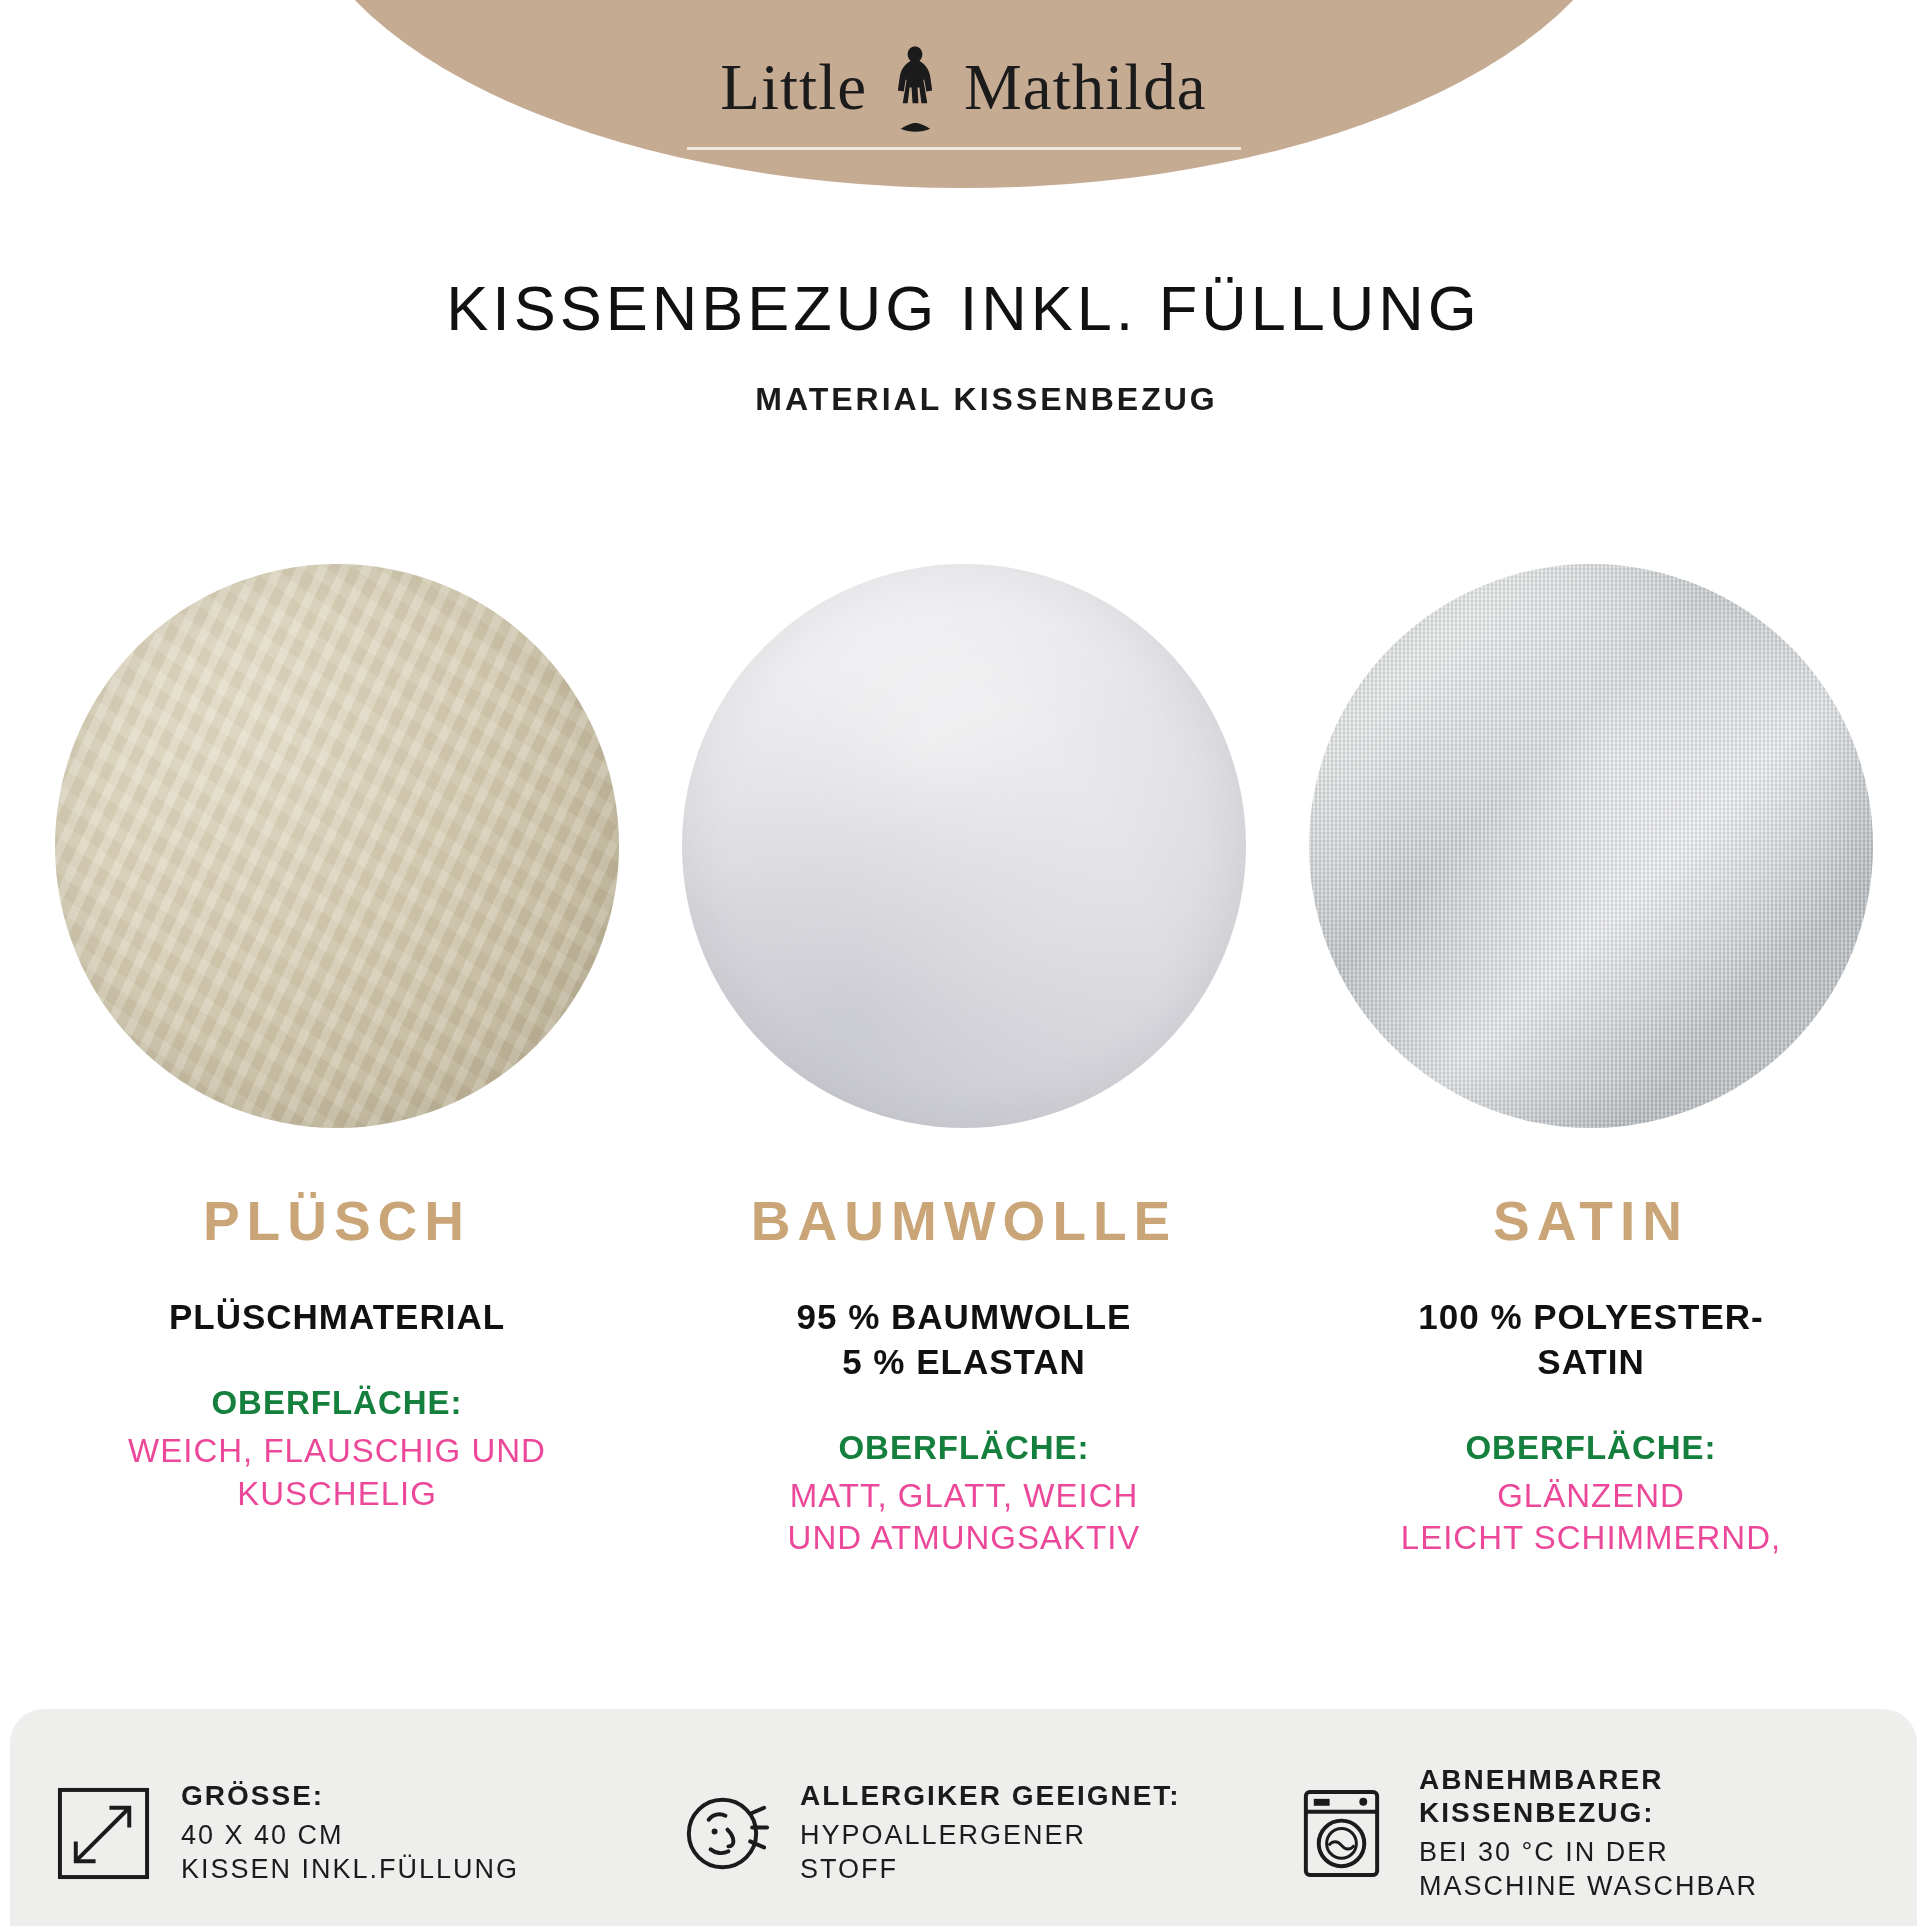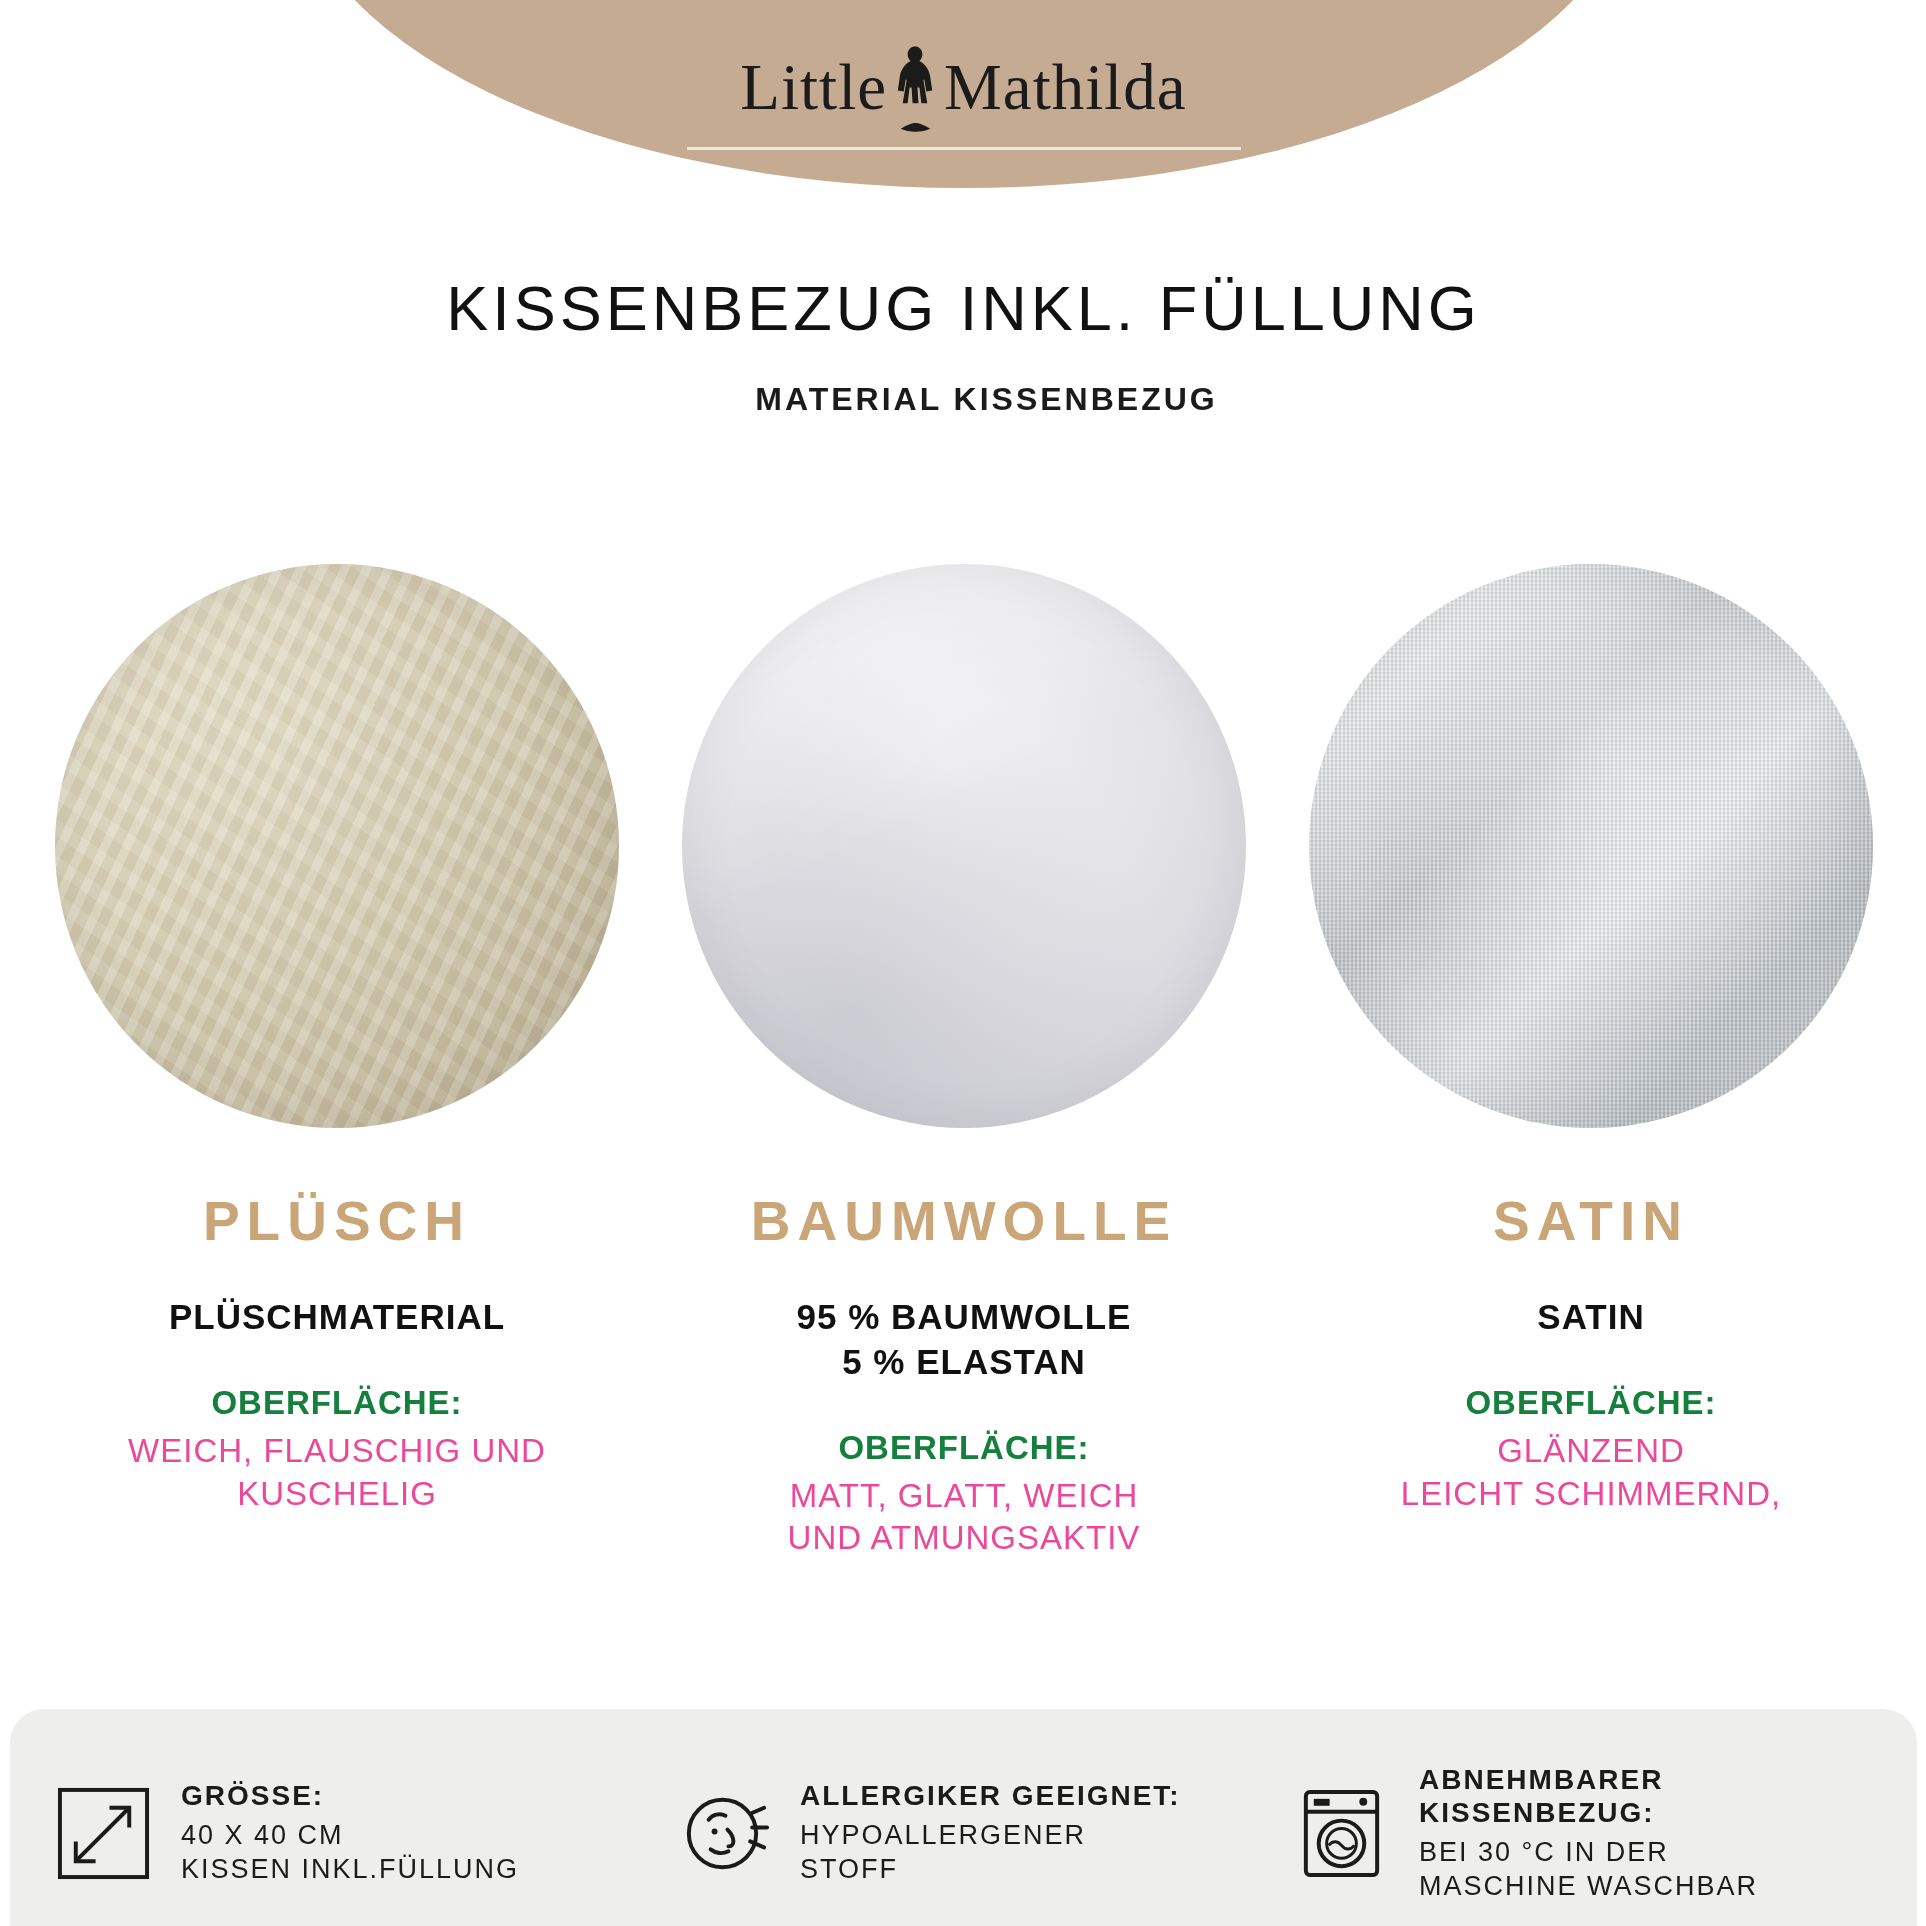--- a/index.html
+++ b/index.html
@@ -32,21 +32,21 @@
   .brand-inner {
     position: relative;
     width: 693px;
     padding-bottom: 38px;
     text-align: center;
   }
   .brand-wordmark {
     display: flex;
     align-items: center;
     justify-content: center;
-    gap: 0;
+    gap: 20px;
     font-family: "Liberation Serif", serif;
     font-size: 65px;
     letter-spacing: 1px;
     color: #1b1b1b;
     line-height: 1;
   }
   .brand-figure {
     width: 57px;
     height: 91px;
     position: relative;
@@ -277,20 +277,21 @@
       <div>UND ATMUNGSAKTIV</div>
     </div>
   </div>
 
   <div class="col">
     <div class="swatch sw-satin">
       <div class="sw-satin-tex"></div>
     </div>
     <div class="mat-title">SATIN</div>
     <div class="mat-comp">
+      <div>100 % POLYESTER-</div>
       <div>SATIN</div>
     </div>
     <div class="mat-surface-label">OBERFLÄCHE:</div>
     <div class="mat-surface-text">
       <div>GLÄNZEND</div>
       <div>LEICHT SCHIMMERND,</div>
     </div>
   </div>
 
 </div>

